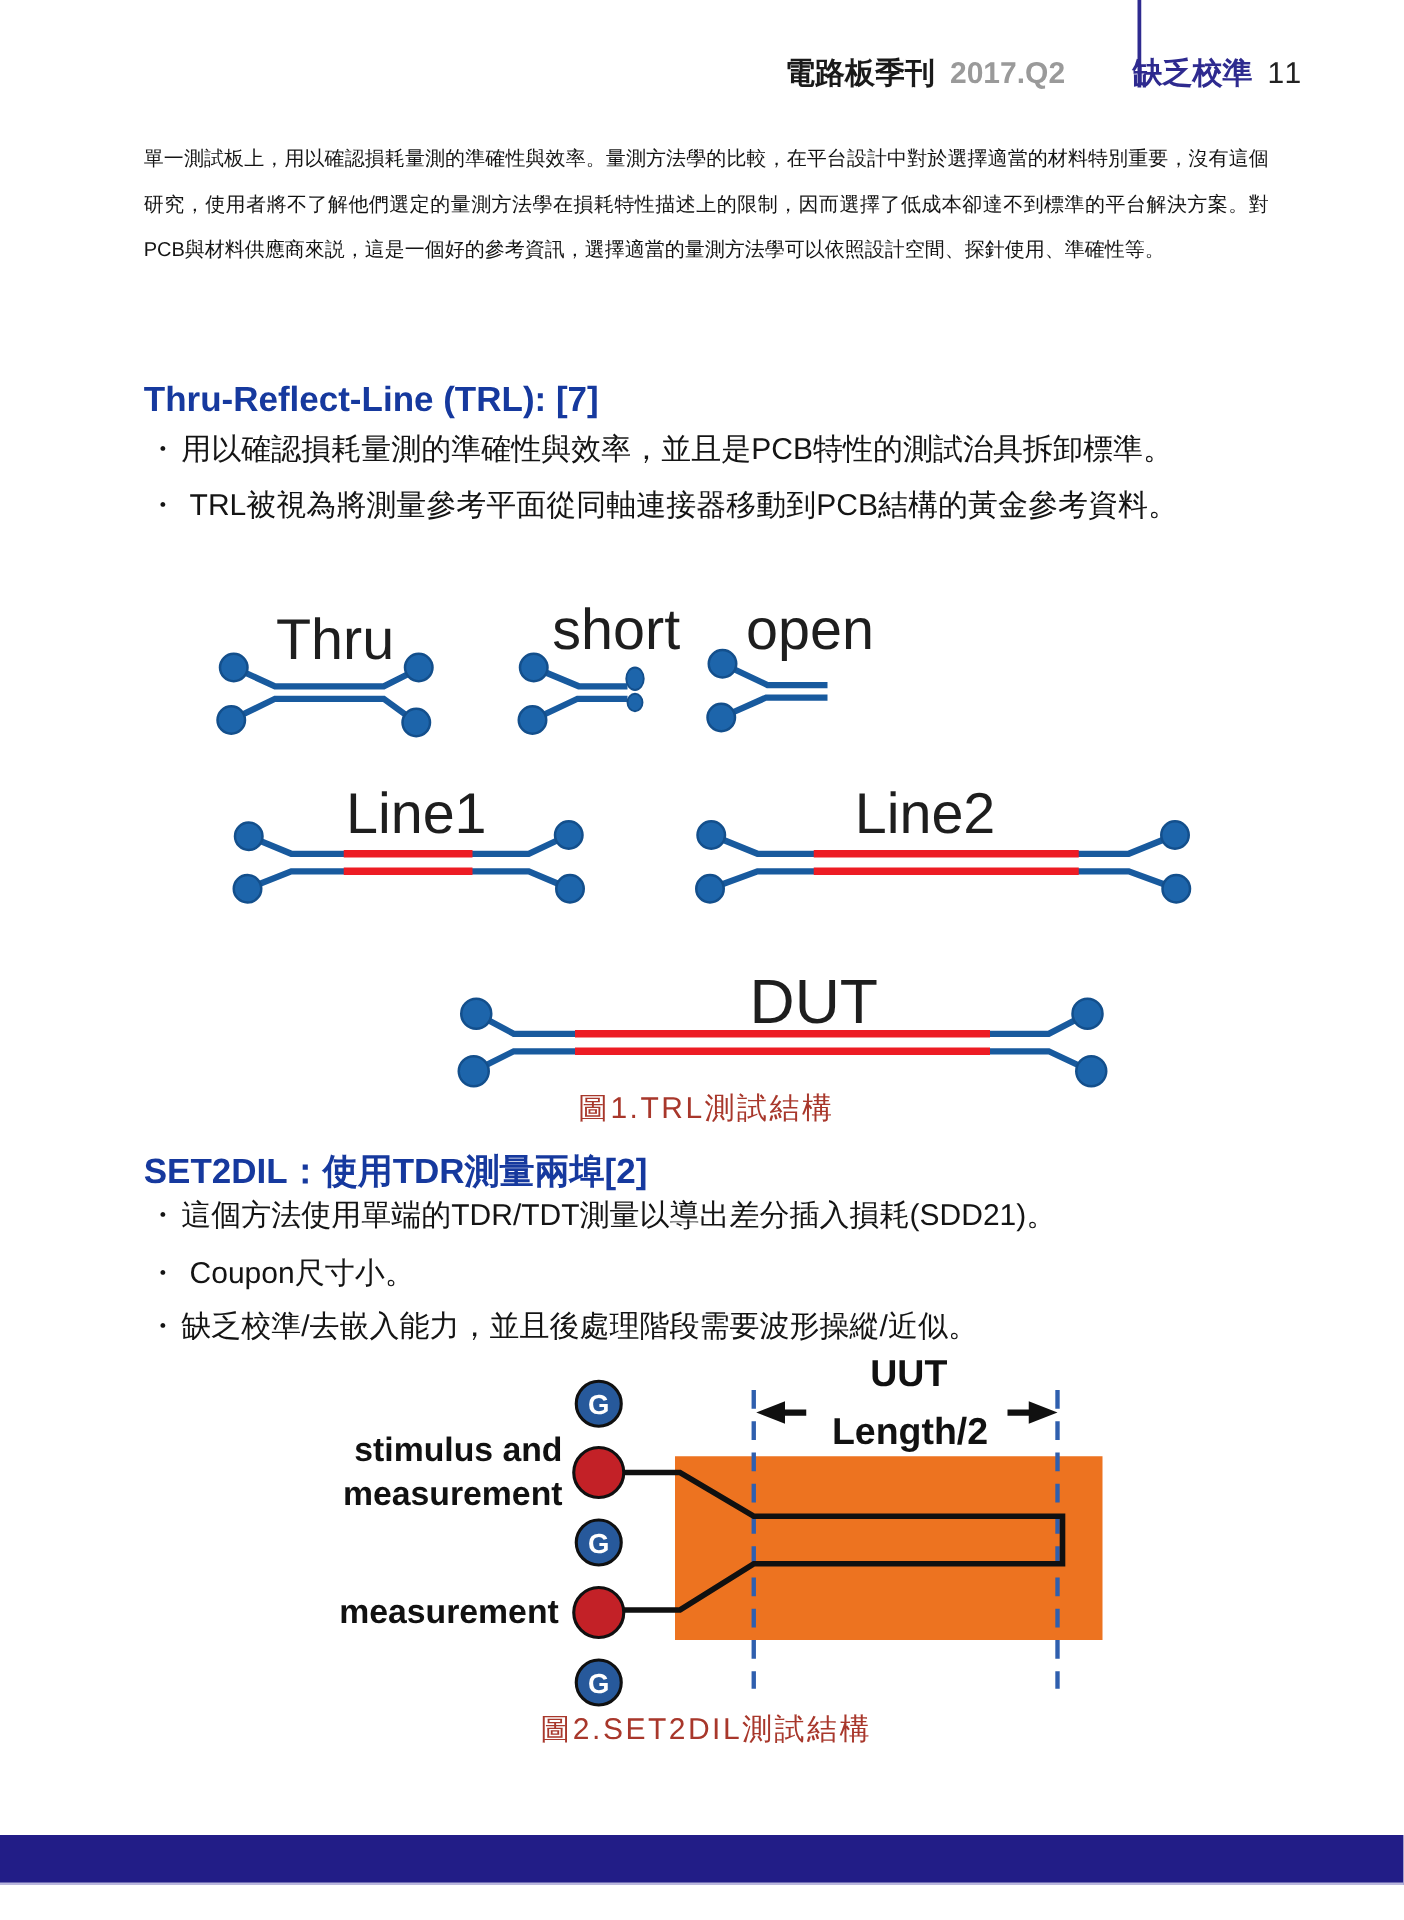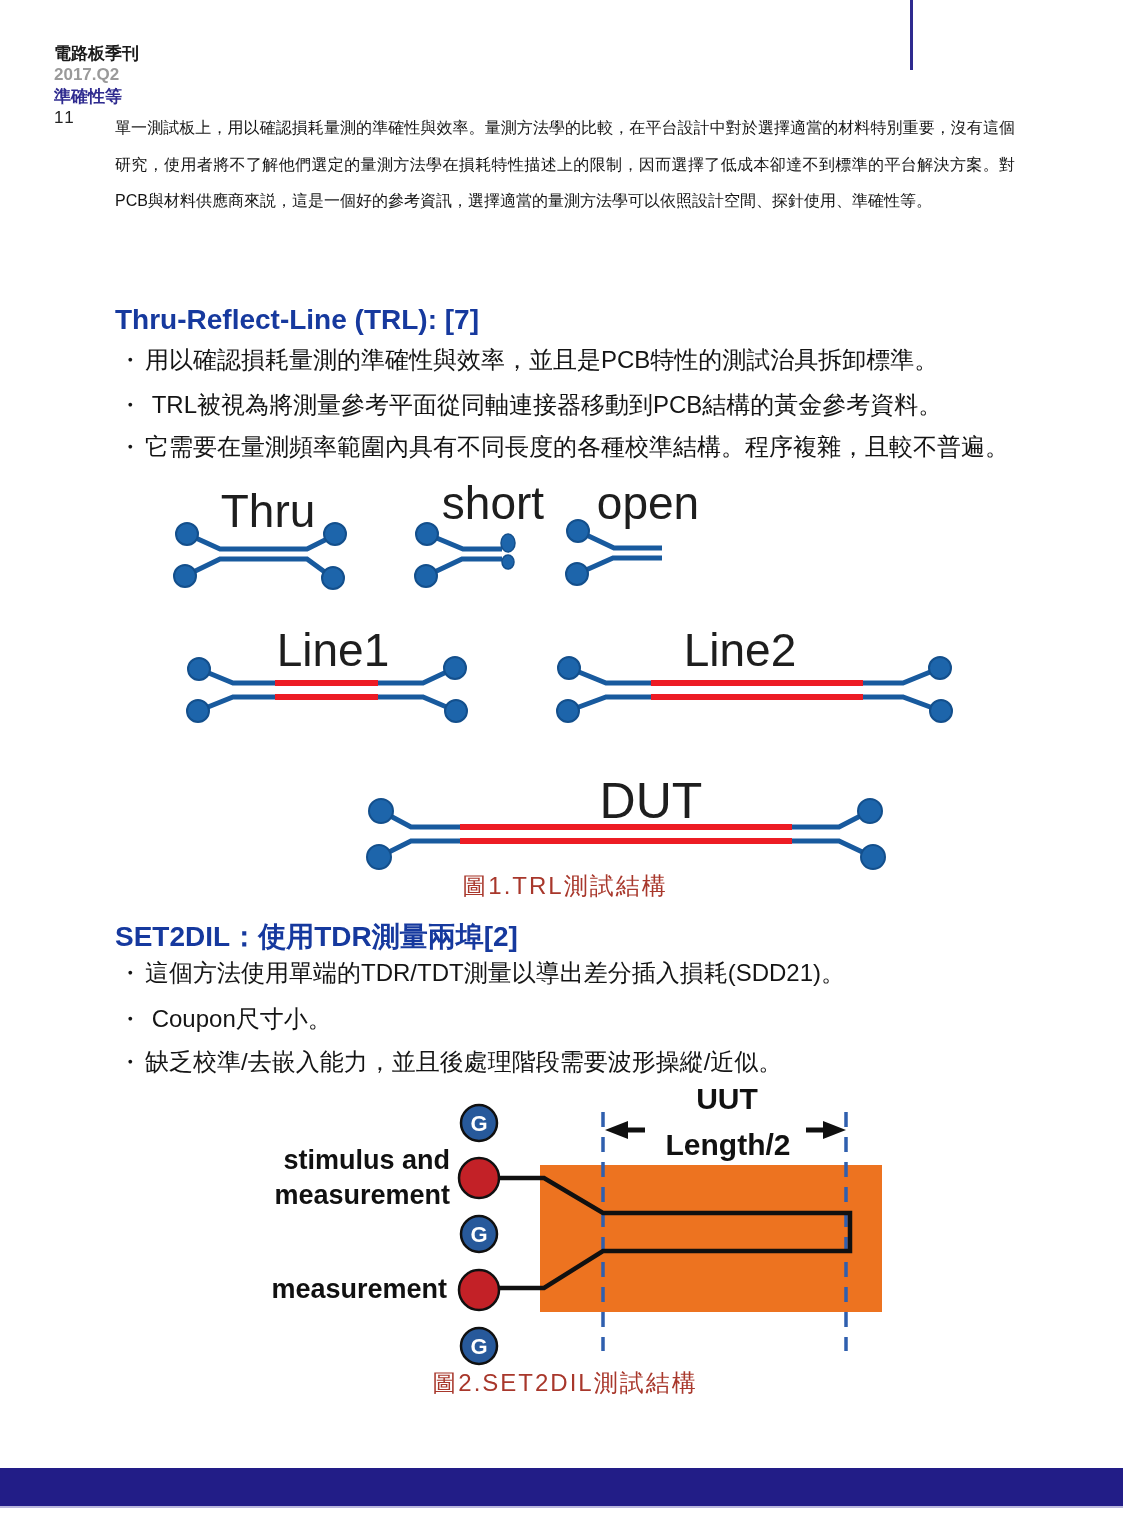--- a/index.html
+++ b/index.html
@@ -3,25 +3,25 @@
 <meta charset="utf-8">
 <style>
   html,body { margin:0; padding:0; background:#ffffff; }
   .page {
     position:relative; width:1123px; height:1536px; background:#ffffff;
     font-family:"Liberation Sans", sans-serif; overflow:hidden; color:#111;
   }
   
   .hdr { position:absolute; top:42px; left:0; right:80px;
          display:flex; justify-content:flex-end; align-items:baseline;
-         font-size:17px; white-space:nowrap;flex-direction:column; }
+         font-size:24px; white-space:nowrap; }
   .hdr .journal { font-weight:bold; color:#1a1a1a; }
   .hdr .issue   { font-weight:bold; color:#9a9a9a; margin-left:12px; }
   .hdr .sectag  { font-weight:bold; color:#2e2a8f; margin-left:54px; }
-  .hdr .pnum    { color:#222; letter-spacing:2px; }
+  .hdr .pnum    { color:#222; margin-left:12px; letter-spacing:2px; }
   .hdr-divider { position:absolute; left:910px; top:0; width:3px; height:70px; background:#2e2a8f; }
 
   
   .intro { position:absolute; left:115px; top:110px; width:900px;
            font-size:16px; line-height:36.6px; text-align:justify; color:#141414; }
   .sec-heading { position:absolute; left:115px; font-size:28px; font-weight:bold; color:#16399e; margin:0; }
   #heading-trl { top:304px; }
   #heading-set2dil { top:918px; }
   .bullet { position:absolute; left:118px; width:905px; font-size:24px; color:#141414; line-height:31px; }
   .bullet .mark { margin-right:3px; }
@@ -45,31 +45,30 @@
 </style>
 </head>
 <body>
 
 <div class="page">
 
   <div class="hdr-divider"></div>
   <div class="hdr">
     <span class="journal">電路板季刊</span>
     <span class="issue">2017.Q2</span>
-    <span class="sectag">準確性等</span>
+    <span class="sectag">缺乏校準</span>
     <span class="pnum">11</span>
   </div>
 
   <div class="intro">單一測試板上，用以確認損耗量測的準確性與效率。量測方法學的比較，在平台設計中對於選擇適當的材料特別重要，沒有這個研究，使用者將不了解他們選定的量測方法學在損耗特性描述上的限制，因而選擇了低成本卻達不到標準的平台解決方案。對PCB與材料供應商來説，這是一個好的參考資訊，選擇適當的量測方法學可以依照設計空間、探針使用、準確性等。</div>
 
   <h2 class="sec-heading" id="heading-trl">Thru-Reflect-Line (TRL): [7]</h2>
 
   <div class="bullet" id="b1-1"><span class="mark">・</span><span>用以確認損耗量測的準確性與效率，並且是PCB特性的測試治具拆卸標準。</span></div>
   <div class="bullet" id="b1-2"><span class="mark">・</span><span> TRL被視為將測量參考平面從同軸連接器移動到PCB結構的黃金參考資料。</span></div>
-  <div class="bullet" id="b1-3"><span class="mark">・</span><span>它需要在量測頻率範圍內具有不同長度的各種校準結構。程序複雜，且較不普遍。</span></div>
 
   <div class="fig1">
     <svg width="880" height="408" viewBox="0 0 880 408">
 
       <g>
         <text class="fig-label" x="118" y="56" font-size="46" text-anchor="middle">Thru</text>
         <path d="M37,63 L70,78 L157,78 L185,64" fill="none" stroke="#185a9e" stroke-width="5"></path>
         <path d="M35,105 L70,88 L157,88 L183,107" fill="none" stroke="#185a9e" stroke-width="5"></path>
         <circle cx="37" cy="63" r="11" fill="#1d65ab" stroke="#134f8c" stroke-width="2"></circle>
         <circle cx="35" cy="105" r="11" fill="#1d65ab" stroke="#134f8c" stroke-width="2"></circle>

